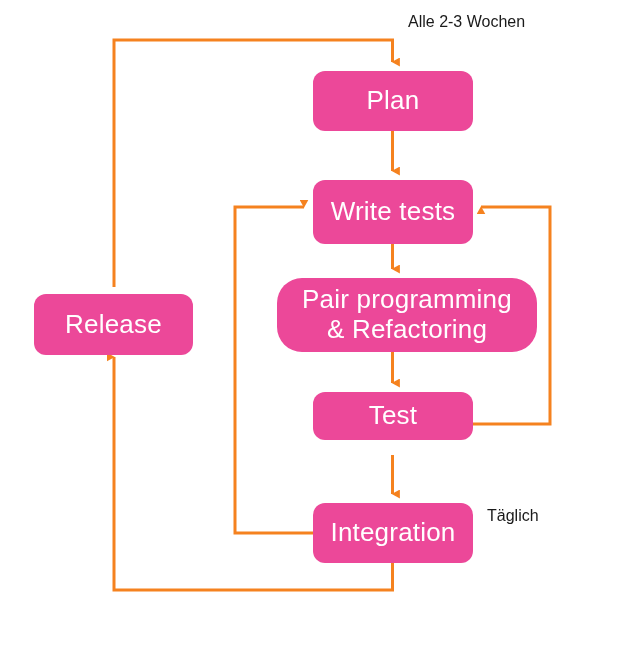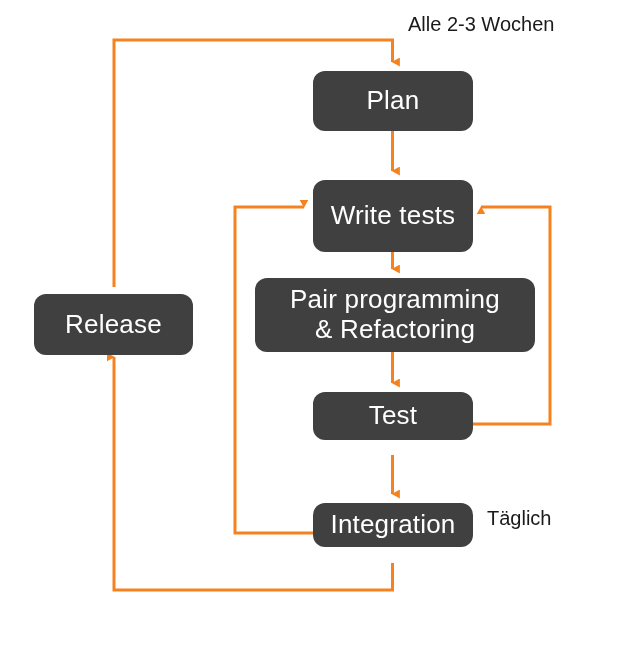--- a/index.html
+++ b/index.html
@@ -20,21 +20,21 @@
   }
   #flow-svg {
     position: absolute;
     left: 0;
     top: 0;
     width: 623px;
     height: 645px;
   }
   .node-box {
     position: absolute;
-    background: #404040;
+    background: #ec4899;
     border-radius: 12px;
     color: #ffffff;
     display: flex;
     align-items: center;
     justify-content: center;
     text-align: center;
     font-family: "Liberation Sans", sans-serif;
     font-size: 26px;
     font-weight: 400;
     line-height: 1.15;
@@ -43,21 +43,21 @@
     z-index: 3;
   }
   .node-label {
     display: block;
     white-space: pre-line;
   }
   .annotation {
     position: absolute;
     color: #1a1a1a;
     font-family: "Liberation Sans", sans-serif;
-    font-size: 20px;
+    font-size: 16px;
     font-weight: 400;
     white-space: nowrap;
     z-index: 4;
   }
 </style>
 </head>
 <body>
 
 <div id="diagram-root">
 
@@ -94,34 +94,34 @@
       <path d="M313,533 L235,533 L235,207 L304,207" marker-end="url(#arrow-right)"></path>
 
       <path d="M392.5,563 L392.5,590 L114,590 L114,357" marker-end="url(#arrow-up)"></path>
     </g>
   </svg>
 
   <div class="node-box" style="left:313px; top:71px; width:160px; height:60px;">
     <span class="node-label">Plan</span>
   </div>
 
-  <div class="node-box" style="left:313px; top:180px; width:160px; height:72px;">
+  <div class="node-box" style="left:313px; top:180px; width:160px; height:64px;">
     <span class="node-label">Write tests</span>
   </div>
 
-  <div class="node-box" style="left:255px; top:278px; width:280px; height:74px;">
+  <div class="node-box" style="left:277px; top:278px; width:260px; height:74px;border-radius:25px;">
     <span class="node-label">Pair programming
 &amp; Refactoring</span>
   </div>
 
   <div class="node-box" style="left:313px; top:392px; width:160px; height:48px;">
     <span class="node-label">Test</span>
   </div>
 
-  <div class="node-box" style="left:313px; top:503px; width:160px; height:44px;">
+  <div class="node-box" style="left:313px; top:503px; width:160px; height:60px;">
     <span class="node-label">Integration</span>
   </div>
 
   <div class="node-box" style="left:34px; top:294px; width:159px; height:61px;">
     <span class="node-label">Release</span>
   </div>
 
   <div class="annotation" style="left:408px; top:13px;">Alle 2-3 Wochen</div>
 
   <div class="annotation" style="left:487px; top:507px;">Täglich</div>

